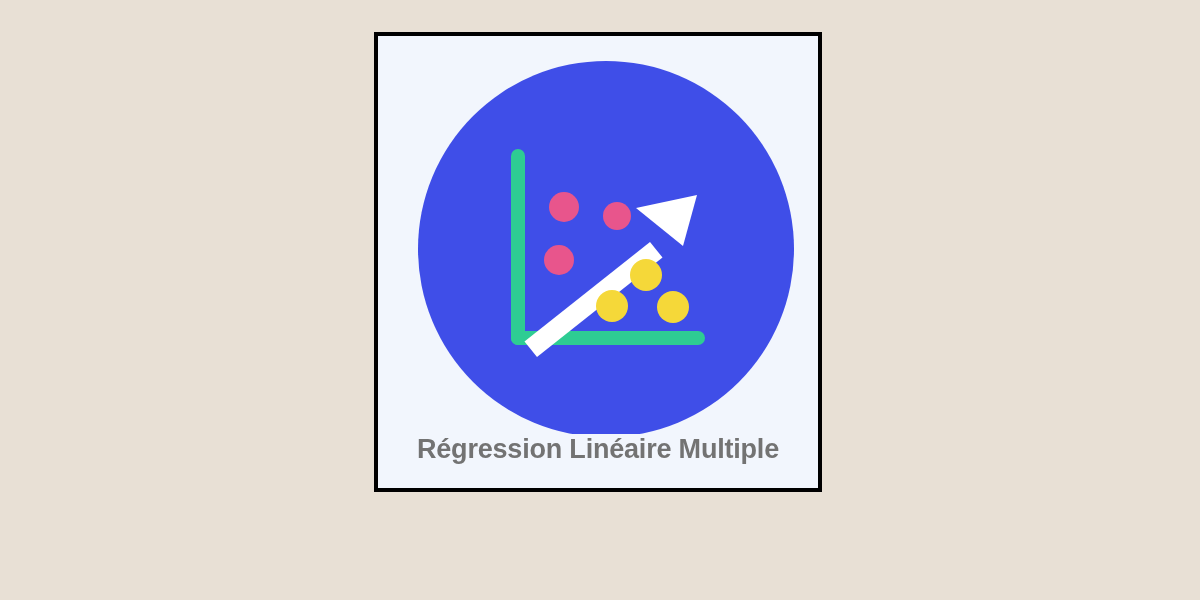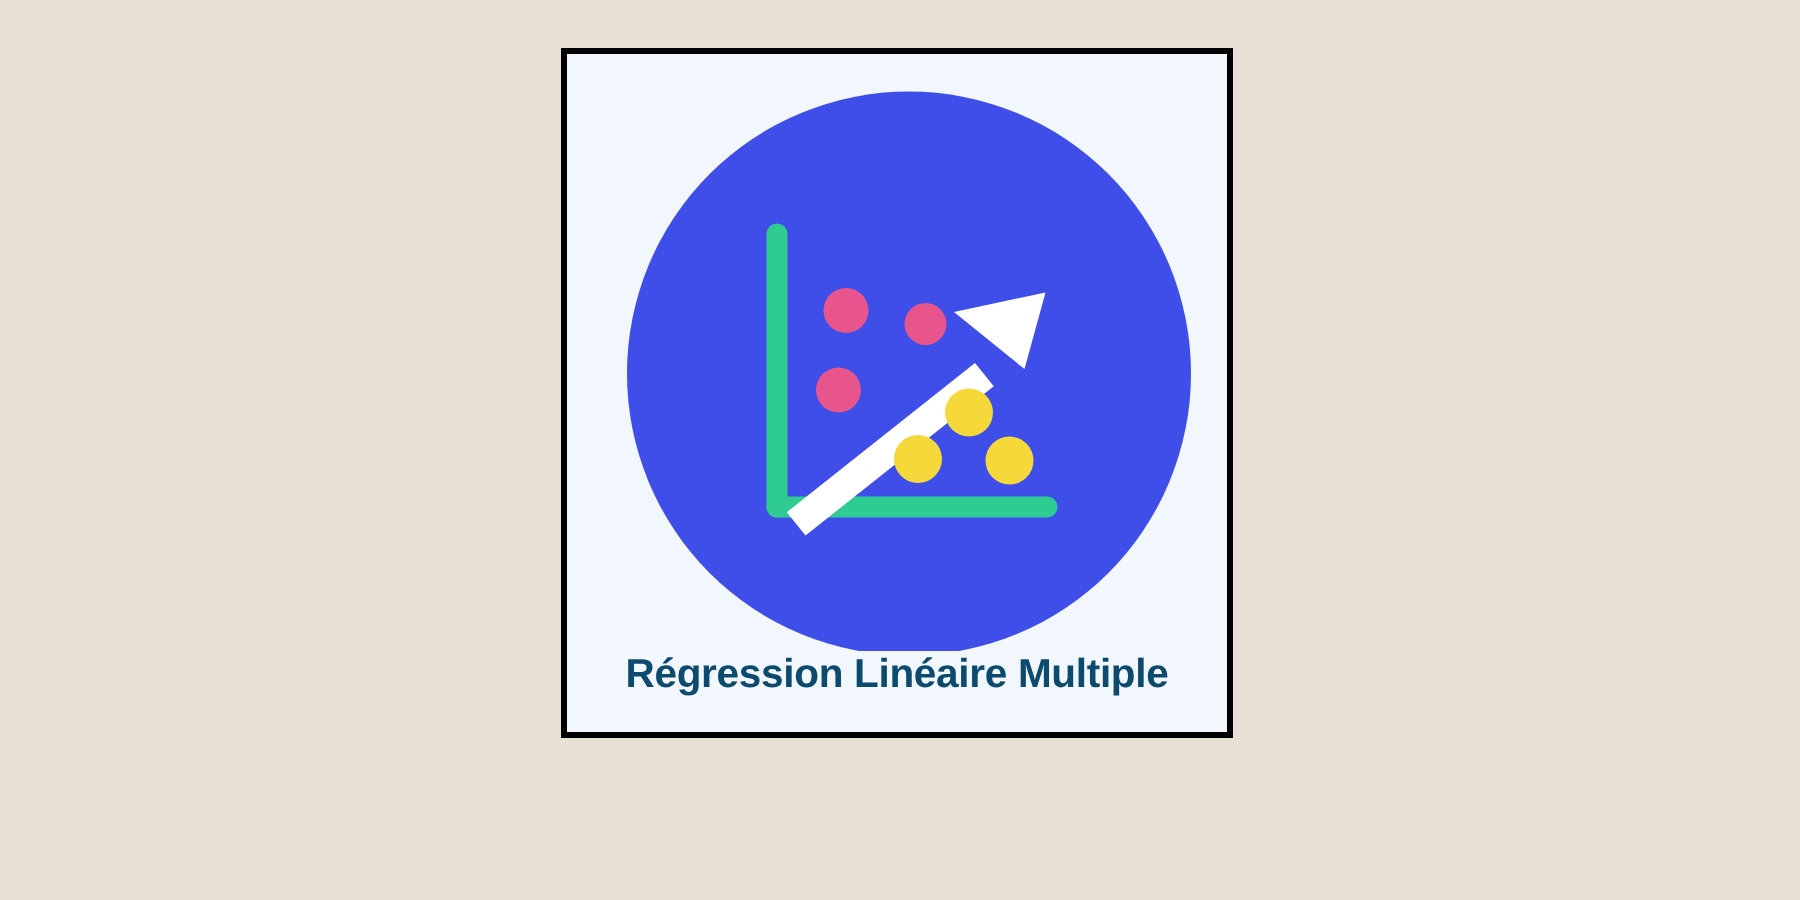--- a/index.html
+++ b/index.html
@@ -54,21 +54,21 @@
     width: 440px;
     height: 398px;
   }
 
   
   .caption {
     width: 100%;
     text-align: center;
     font-size: 27px;
     font-weight: bold;
-    color: #0c4a6e;
+    color: #737373;
     letter-spacing: -0.2px;
     line-height: 1;
     margin-top: 2px;
     font-family: "Liberation Sans", sans-serif;
     white-space: nowrap;
   }
 </style>
 </head>
 <body>
 

